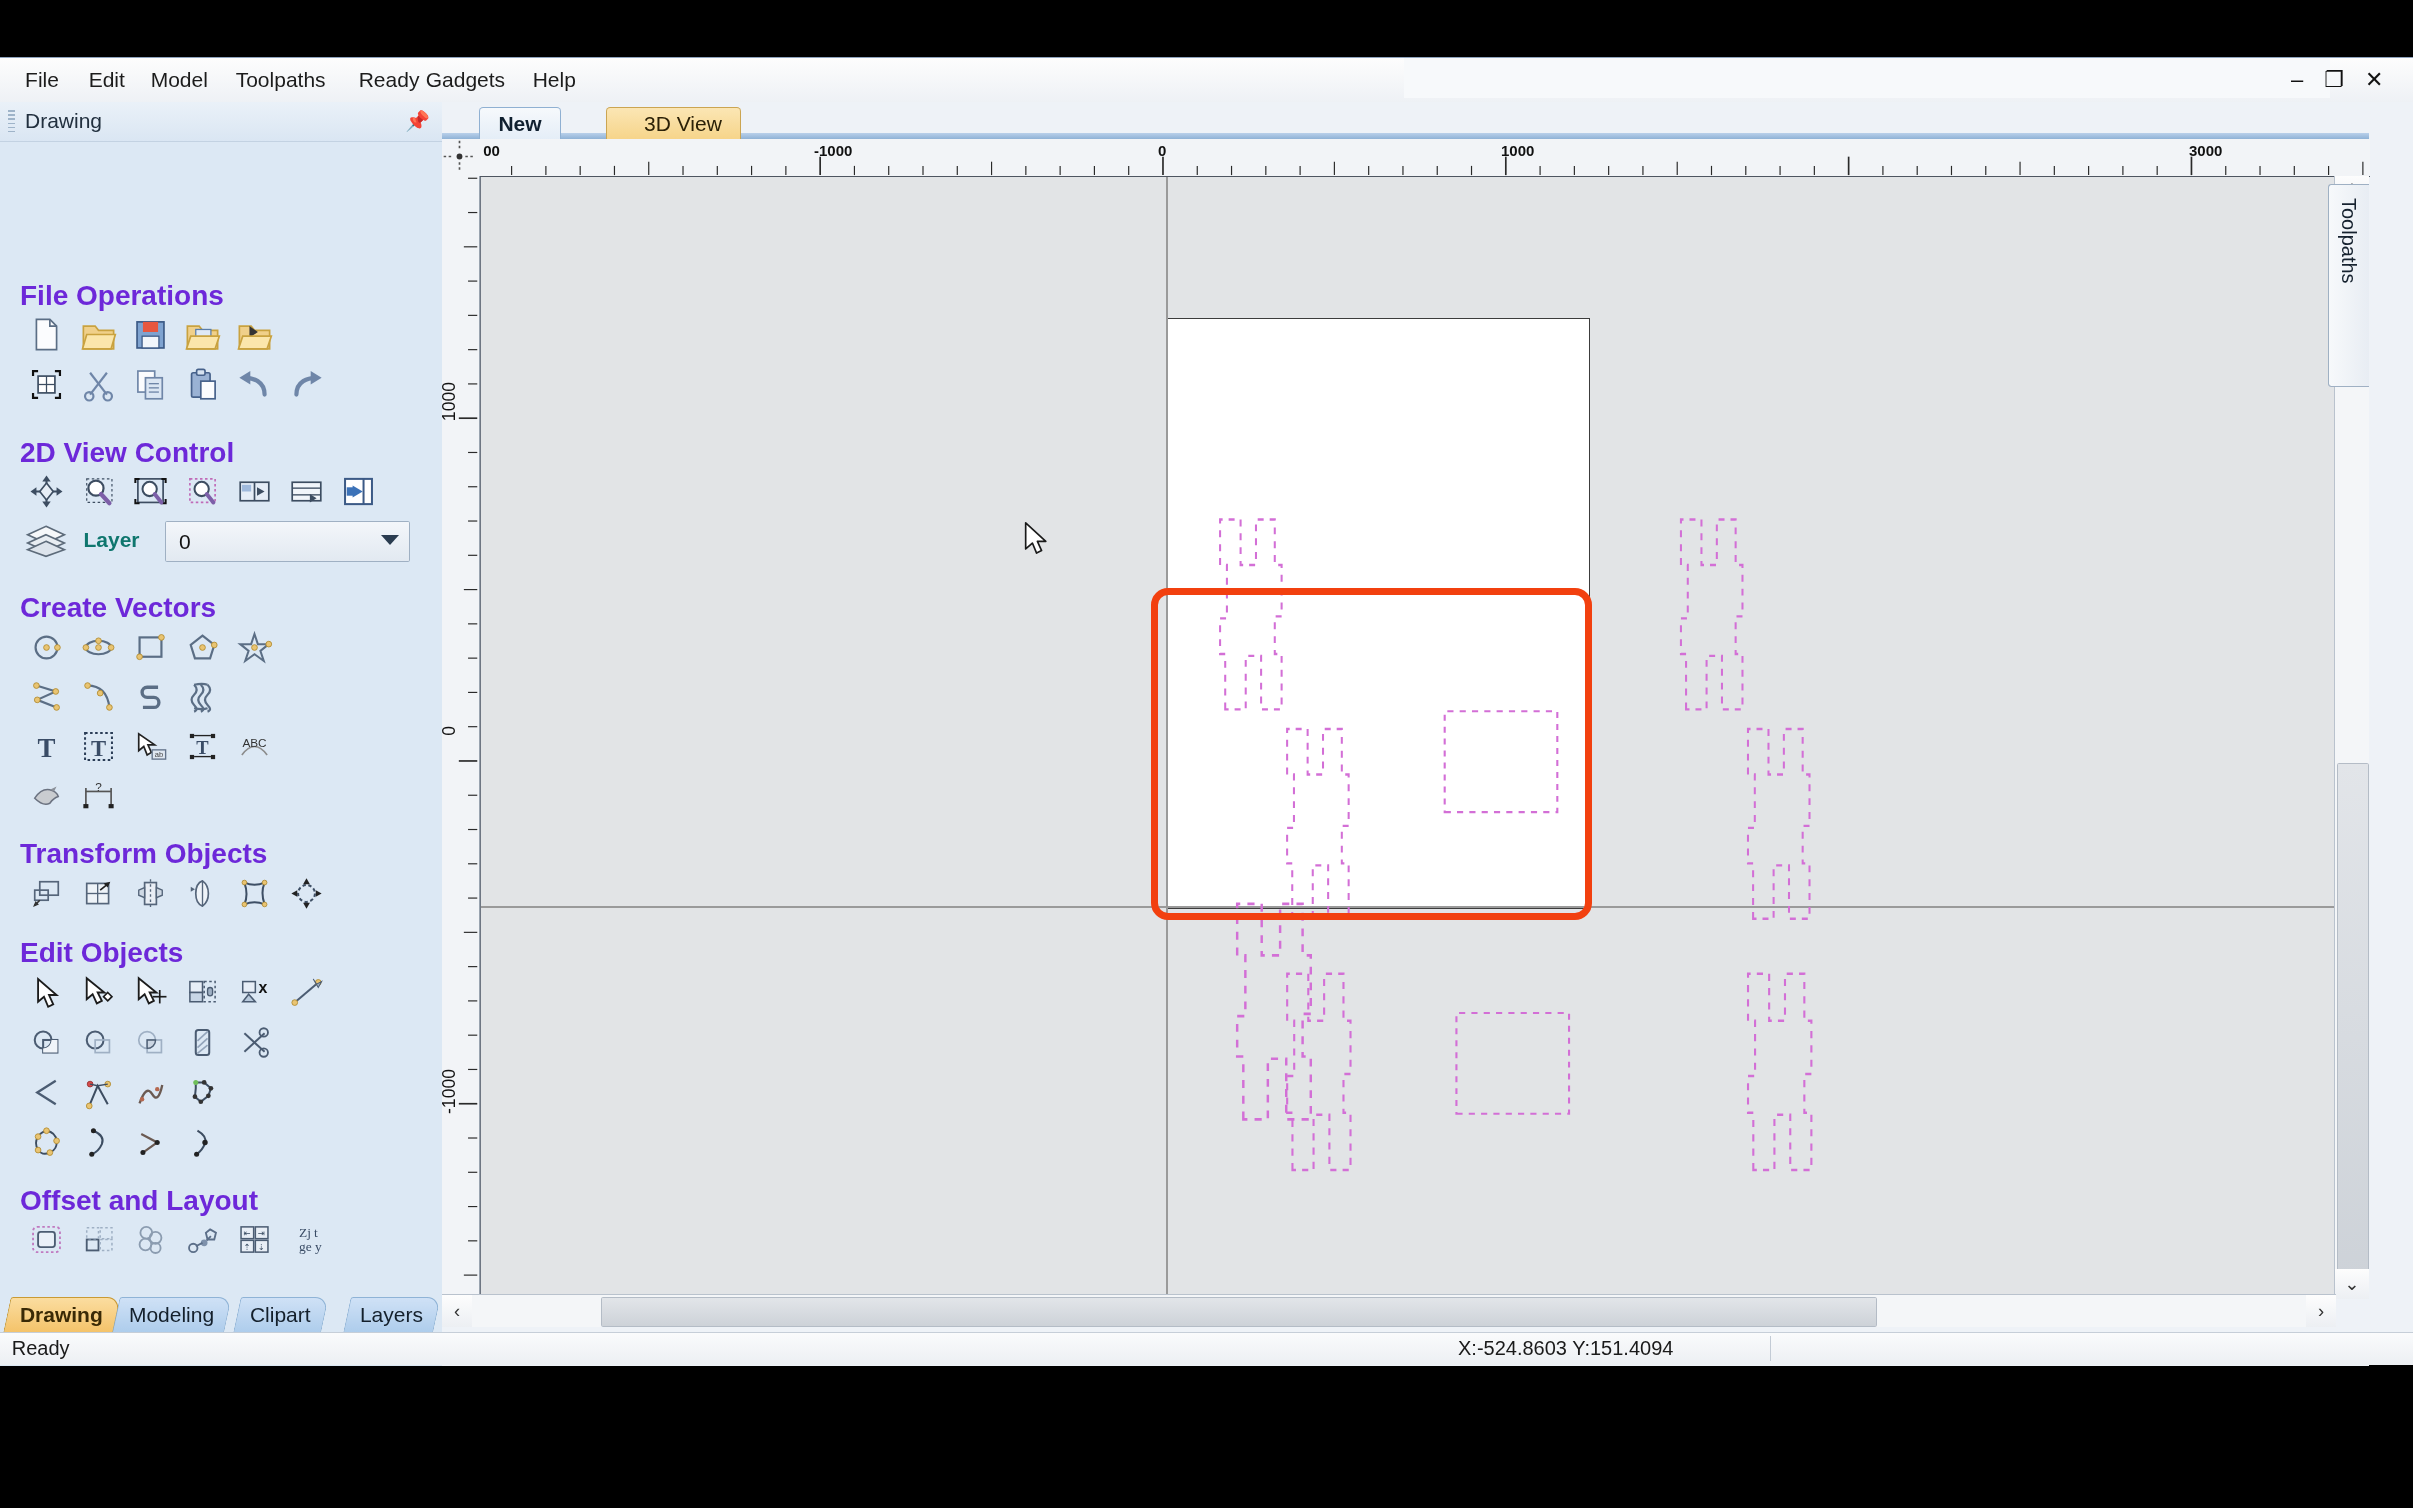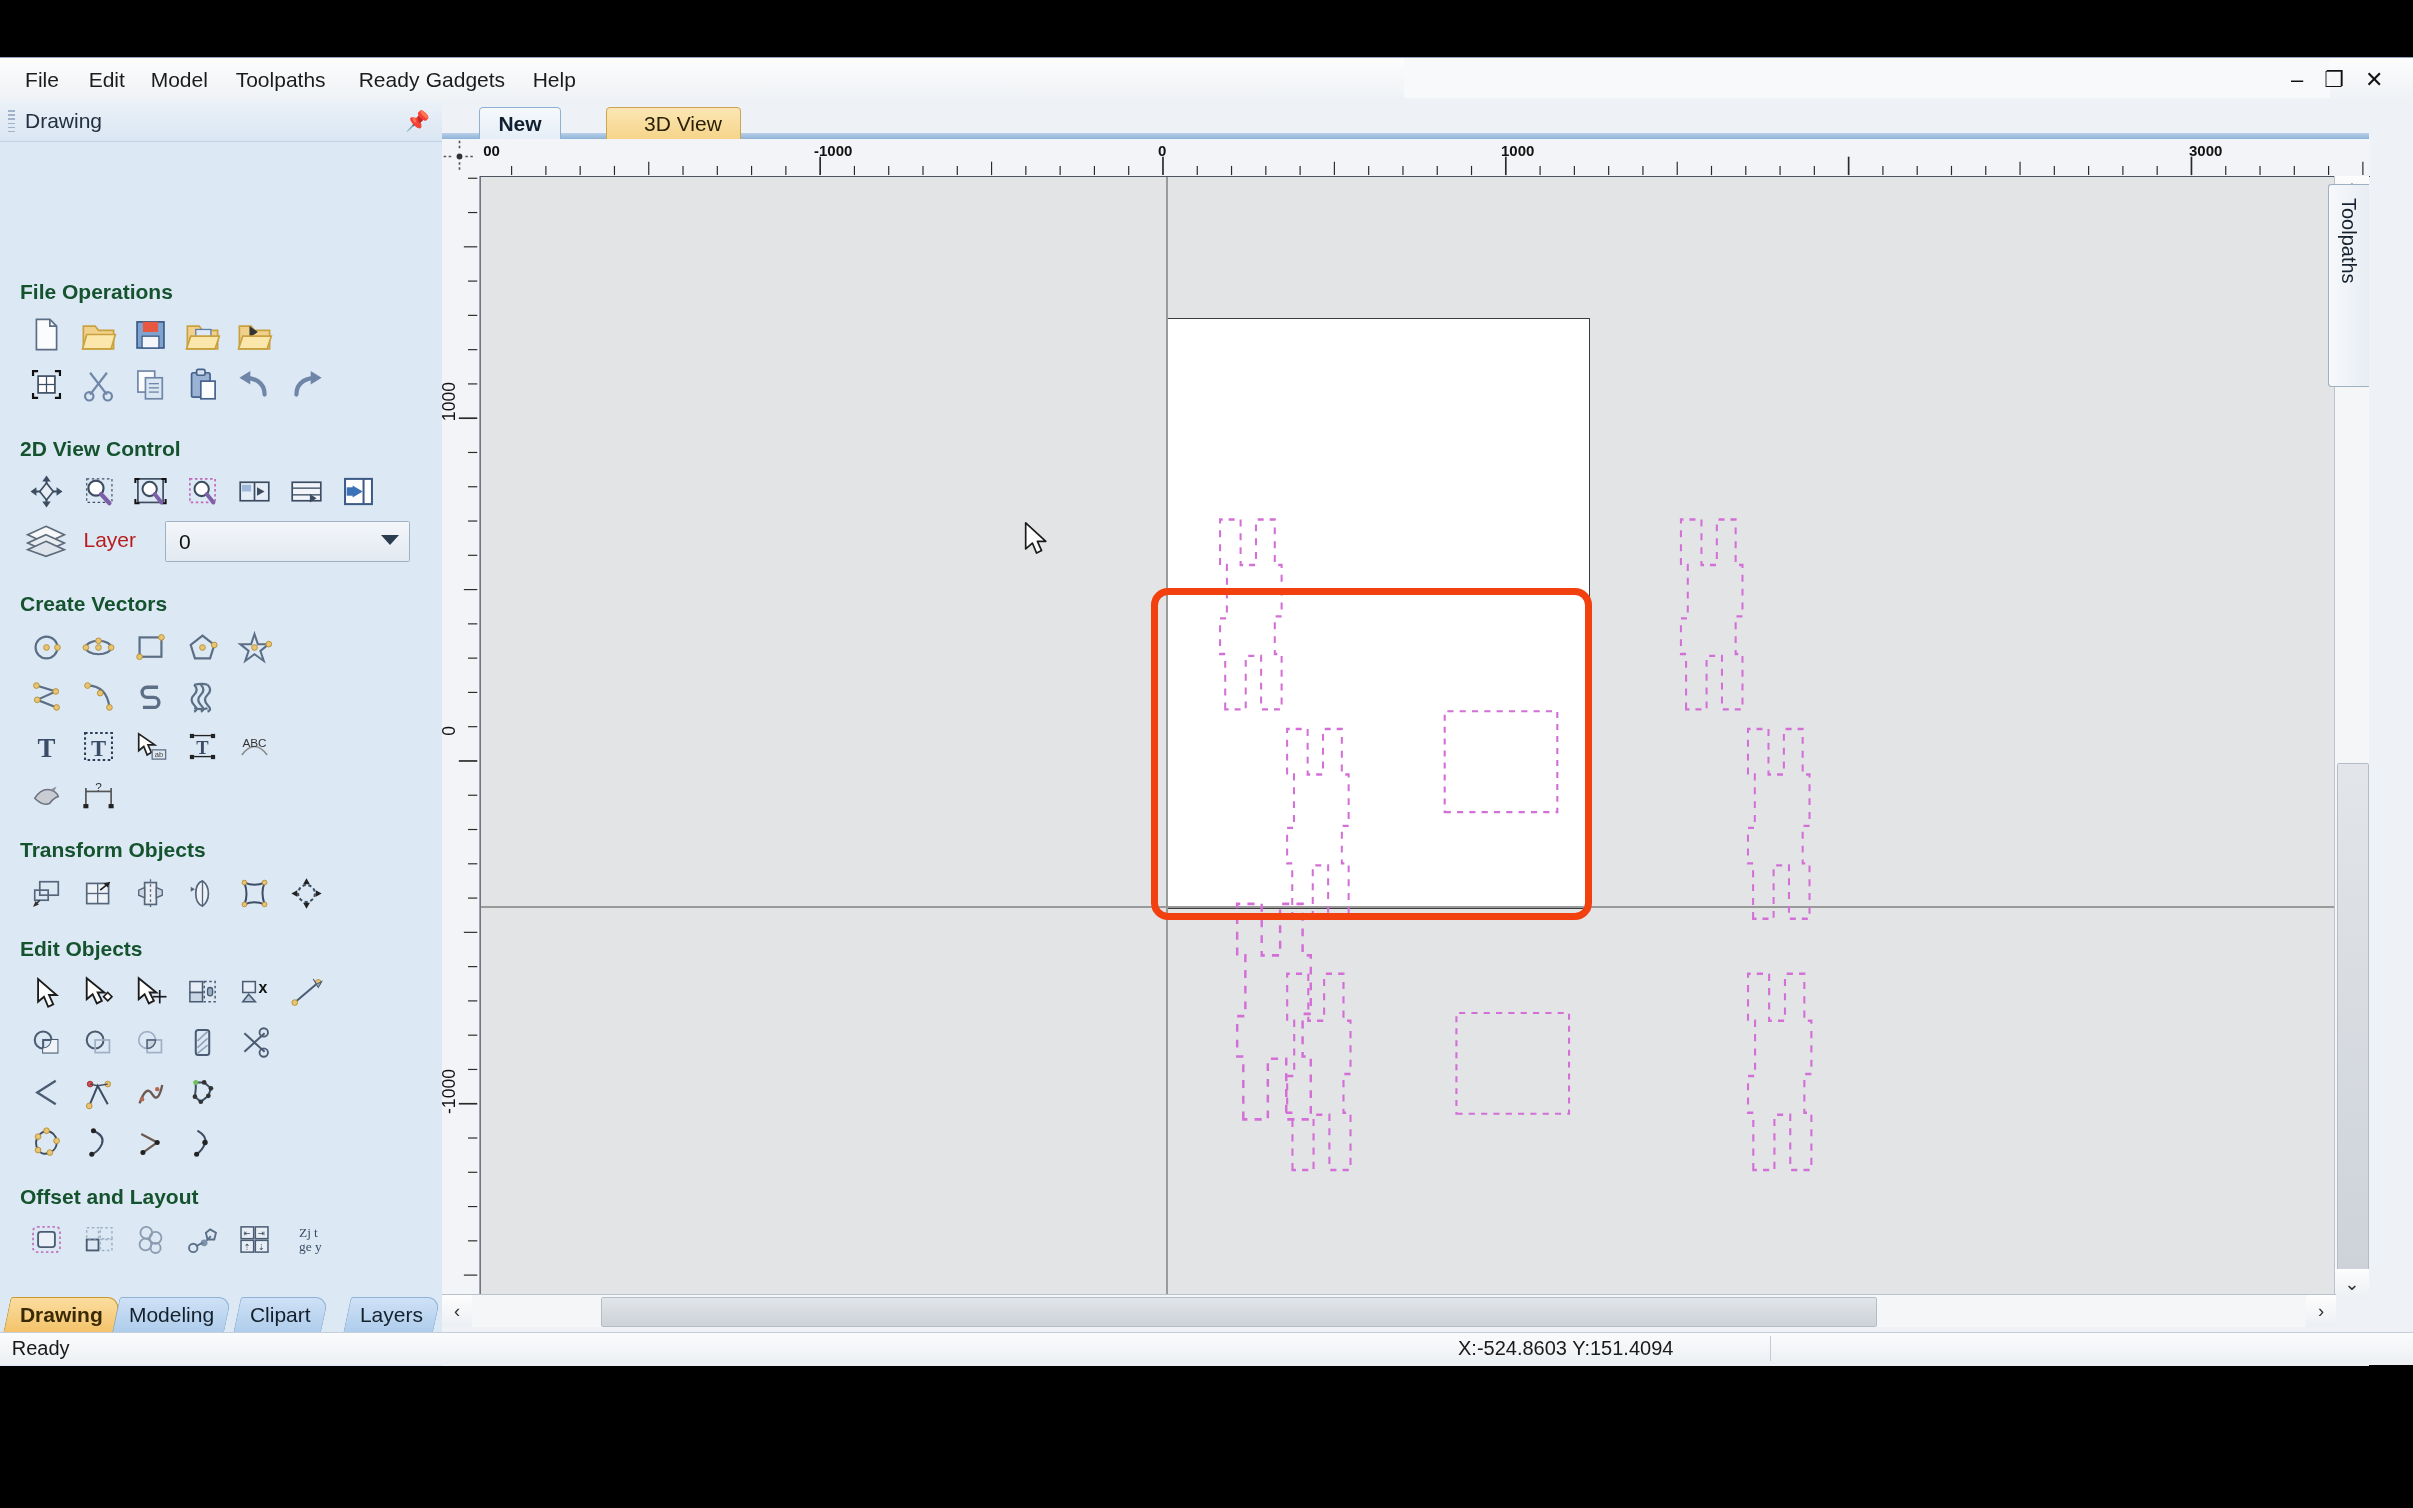--- a/index.html
+++ b/index.html
@@ -24,29 +24,29 @@
   
   #leftdock{position:absolute;left:0;top:44px;width:442px;height:1264px;background:#dce8f4;
             border-right:0.8px solid #b6c6d8;}
   #dockhdr{position:absolute;left:0;top:0;width:442px;height:39px;
            background:linear-gradient(#eaf1f8,#dae6f3);border-bottom:0.8px solid #c3d2e2;}
   #dockhdr .dh-title{position:absolute;left:25px;top:6.7px;font-size:21px;color:#22303f;}
   #dockhdr .dh-grip{position:absolute;left:8.4px;top:8.4px;width:6.7px;height:22px;
         background-image:repeating-linear-gradient(#9fb4c9 0 1.7px,transparent 1.7px 4.2px);}
   #dockhdr .dh-pin{position:absolute;right:11.7px;top:6.7px;font-size:20px;color:#3a4a5c;}
 
-  .grp-title{position:absolute;font-size:21px;font-weight:bold;color:#14532d;white-space:nowrap;text-align:center;}
+  .grp-title{position:absolute;font-size:28px;font-weight:bold;color:#6d28d9;white-space:nowrap;text-align:center;}
   .icorow{position:absolute;display:flex;}
   .ico{width:52px;height:49px;display:flex;align-items:center;justify-content:center;
        position:relative;}
   .ico svg{display:block;}
 
   
   #layer-row{position:absolute;left:23.5px;top:419px;width:394px;height:39px;}
-  #layer-label{position:absolute;left:60px;top:6.7px;font-size:21px;font-weight:normal;color:#b91c1c;text-align:right;}
+  #layer-label{position:absolute;left:60px;top:6.7px;font-size:21px;font-weight:bold;color:#0f766e;text-align:right;}
   #layer-select{position:absolute;left:141px;top:0px;width:243px;height:39px;
       background:linear-gradient(#f3f6fa,#e2e9f1);border:0.8px solid #9fb0c3;border-radius:1.7px;}
   #layer-select .lsv{position:absolute;left:13.4px;top:7.5px;font-size:21px;color:#111;}
   #layer-select .lsa{position:absolute;right:10px;top:13.4px;width:0;height:0;
       border-left:9.2px solid transparent;border-right:9.2px solid transparent;border-top:10px solid #2a3c50;}
 
   
   #docktabs{position:absolute;left:0;bottom:30px;width:442px;height:39px;}
   .dtab{position:absolute;height:34px;line-height:34px;font-size:21px;color:#14202c;
         padding:0 13.4px 0 11.7px;border:0.8px solid #8fb3d6;border-bottom:none;

